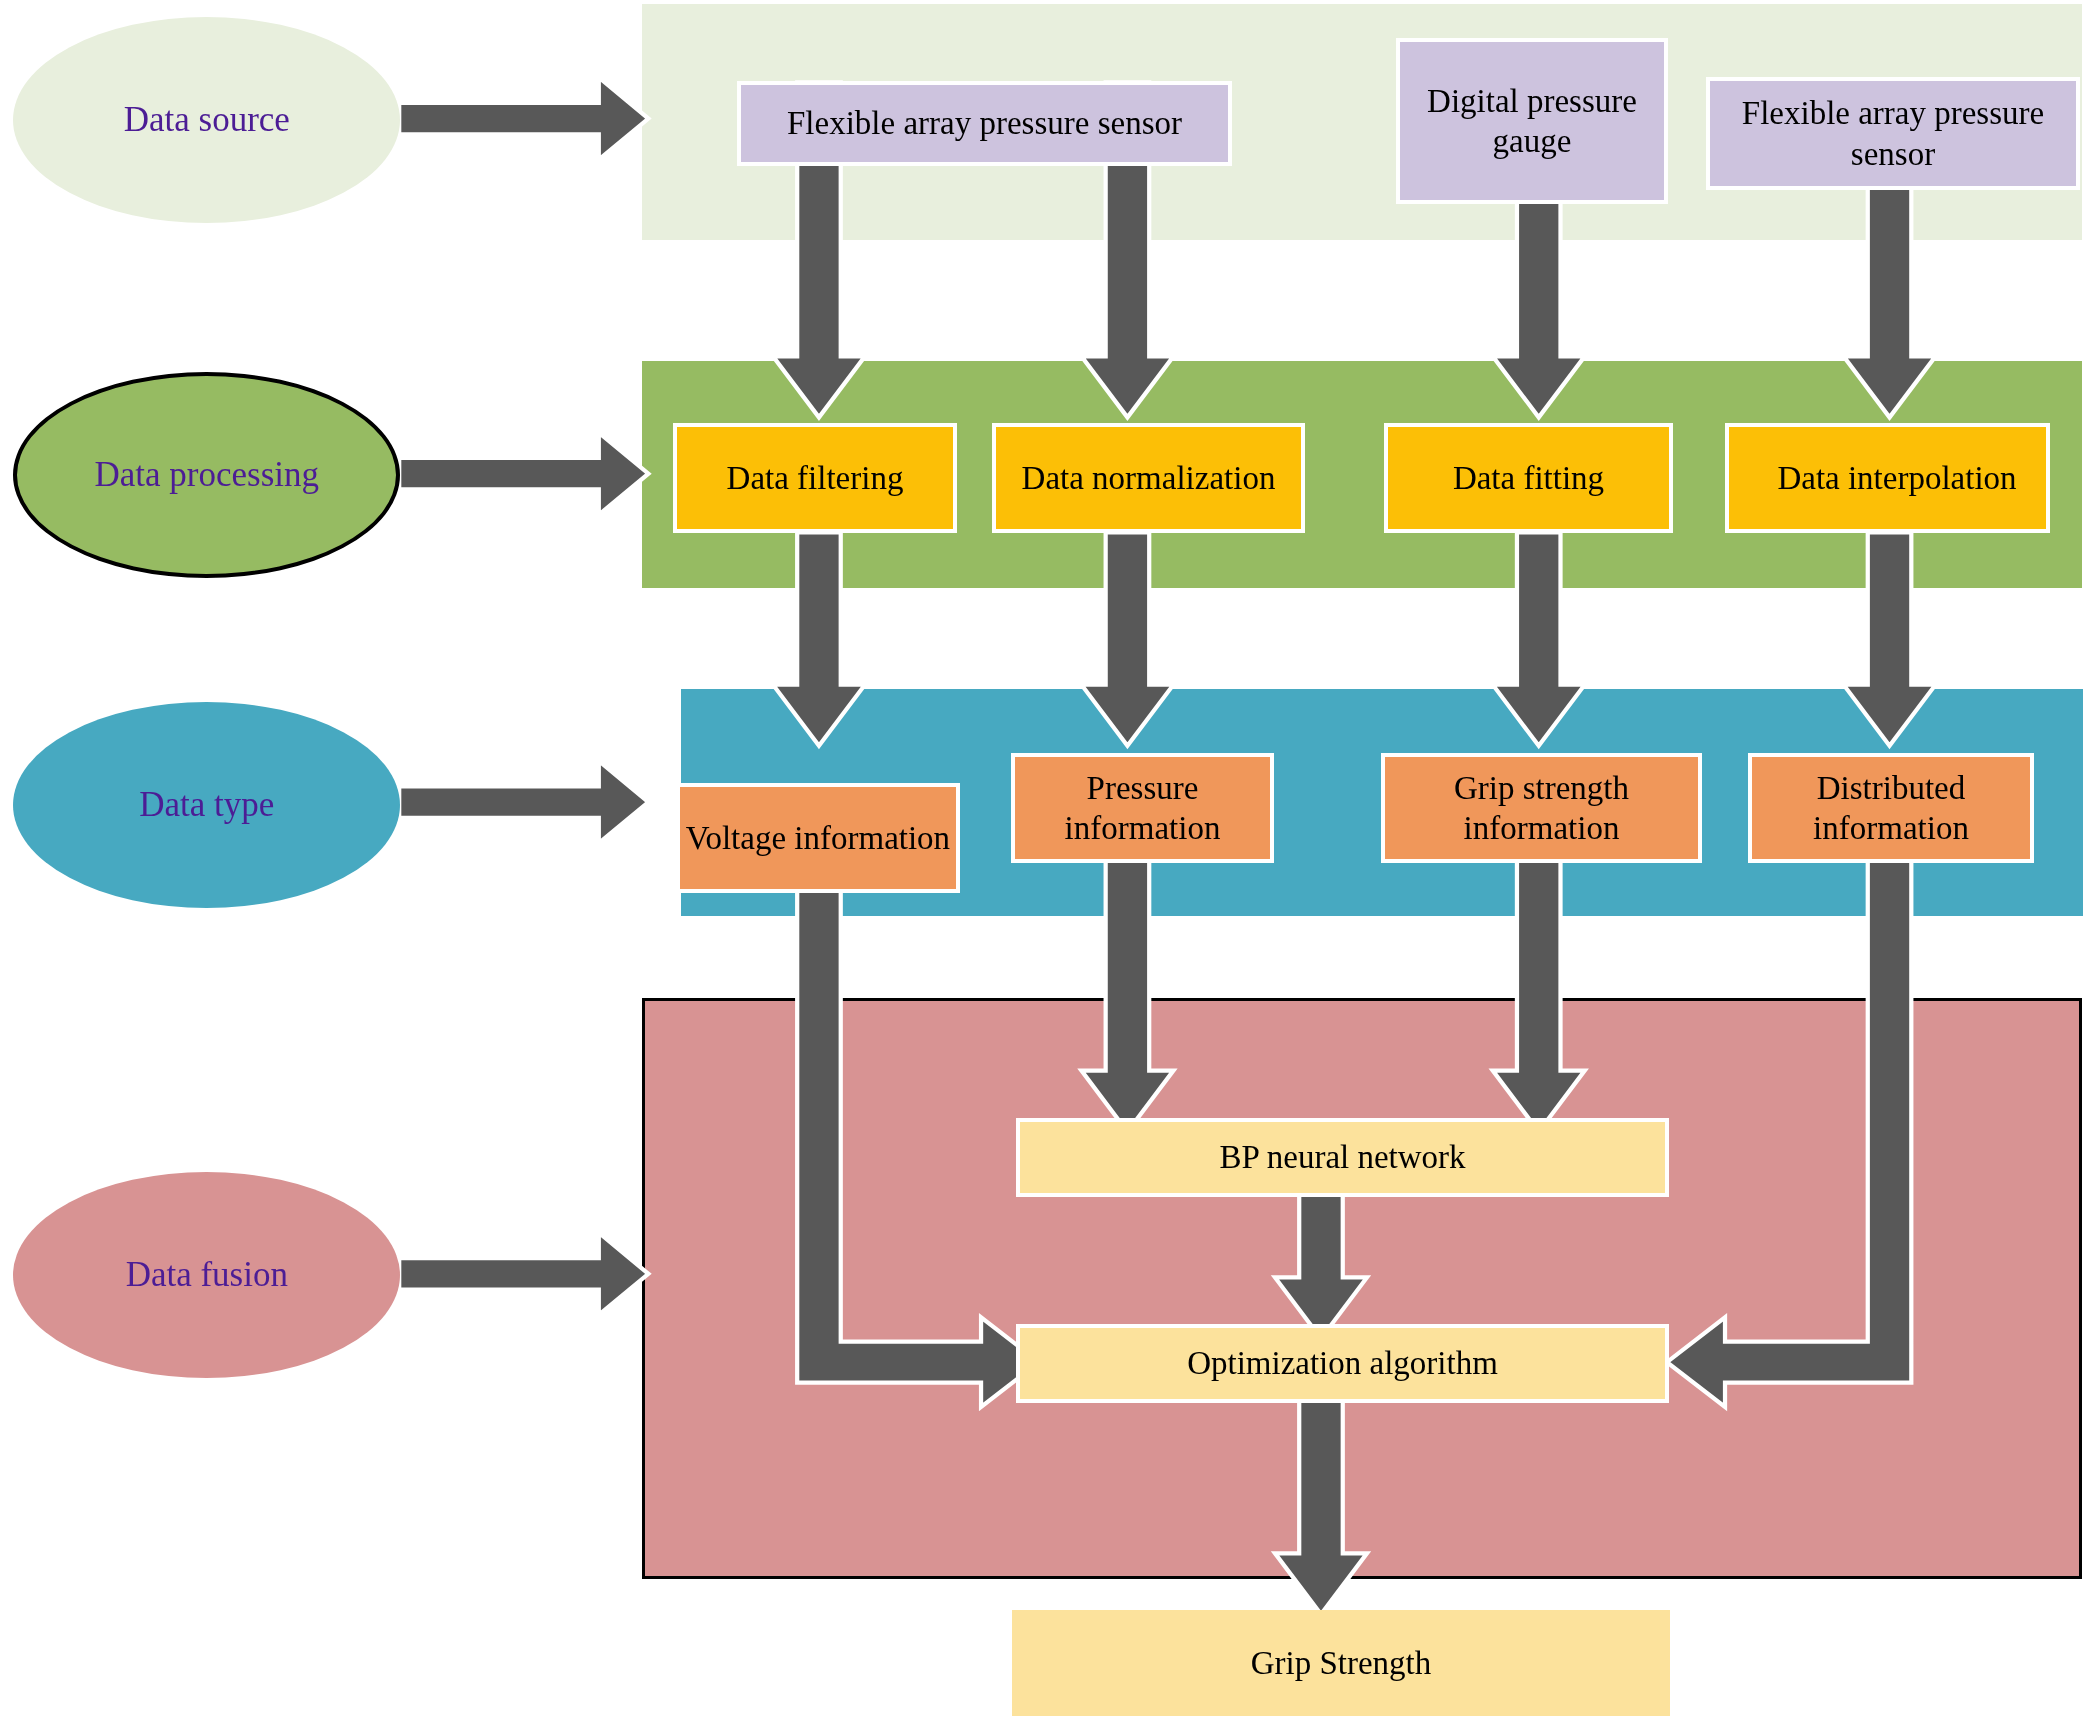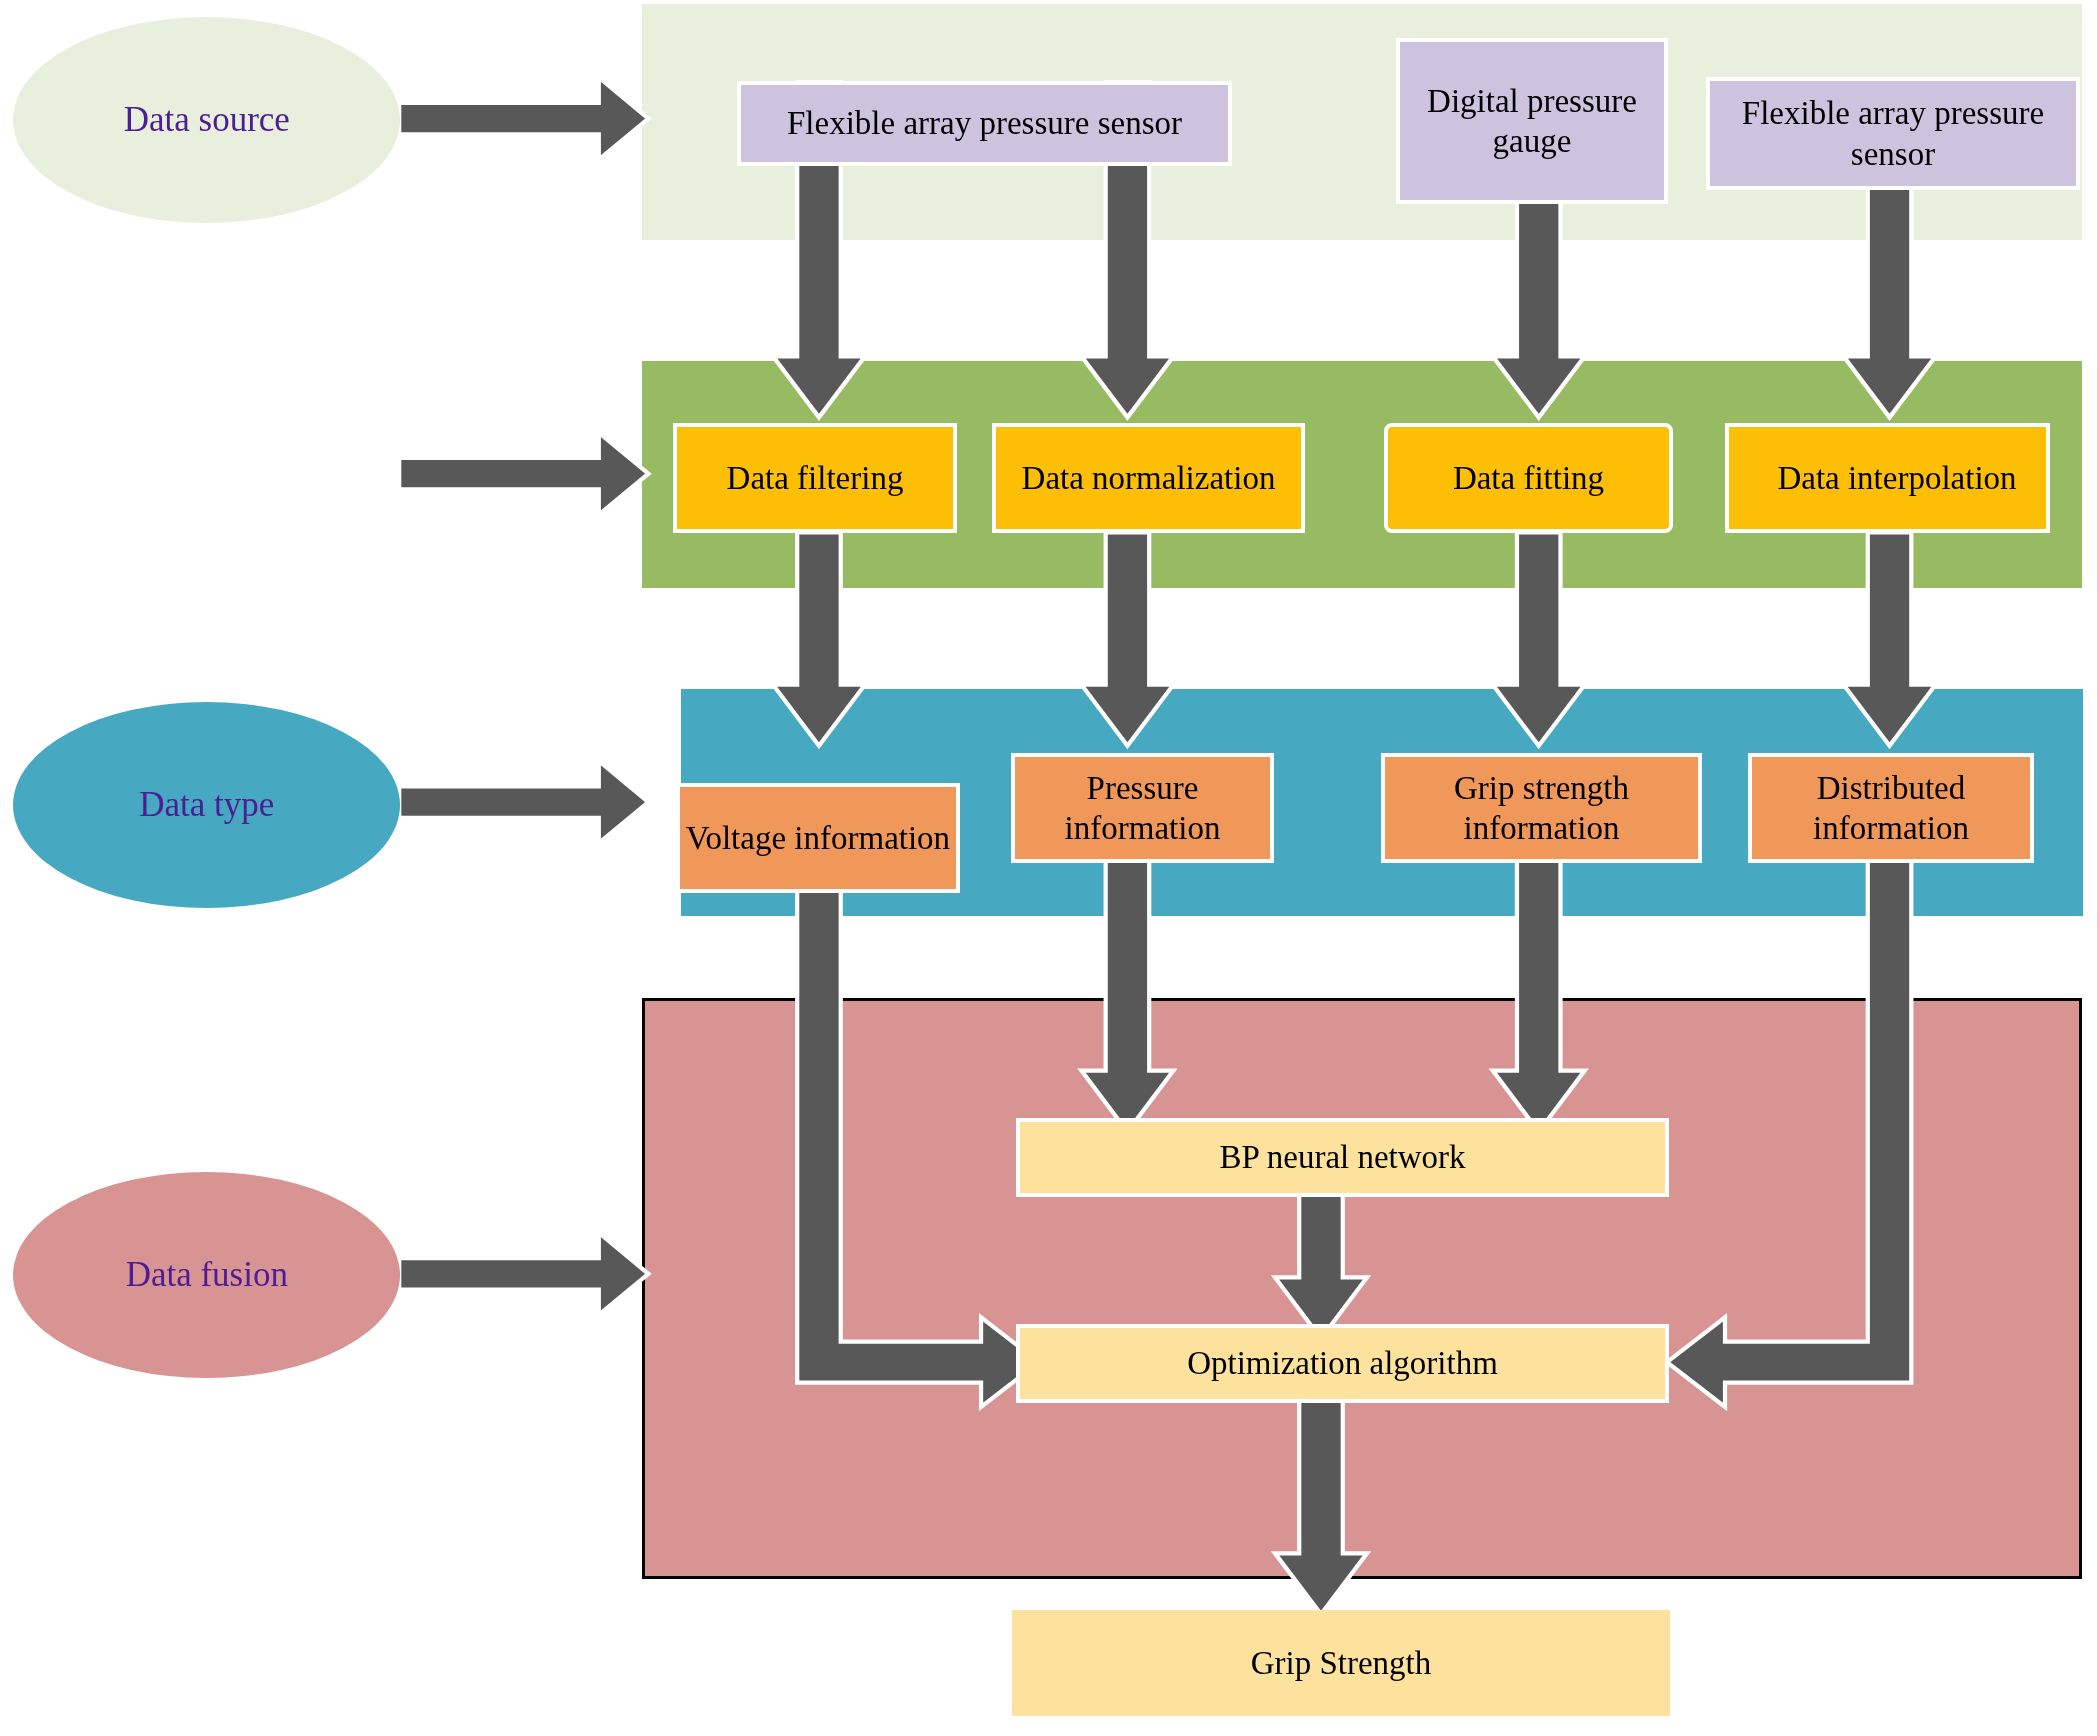--- a/index.html
+++ b/index.html
@@ -70,20 +70,23 @@
       <polygon points="2148,1960 2220,1960 2220,2112 2260,2112 2184,2213 2108,2112 2148,2112"></polygon>
 
       <polygon points="2148,2316 2220,2316 2220,2568 2260,2568 2184,2669 2108,2568 2148,2568"></polygon>
     </g>
   </svg>
 
   <div class="ellipse ell-source" style="left:13.3px;top:17px;width:387px;height:206px;">
     <span>Data source</span>
   </div>
 
+  <div class="ellipse ell-proc" style="left:13.3px;top:372px;width:387px;height:206px;">
+    <span>Data processing</span>
+  </div>
 
   <div class="ellipse ell-fusion" style="left:13.3px;top:1172px;width:387px;height:206px;">
     <span>Data fusion</span>
   </div>
 
   <div class="ellipse ell-type" style="left:13.3px;top:702px;width:387px;height:206px;">
     <span>Data type</span>
   </div>
 
   <div class="box box-sensor" style="left:737px;top:81px;width:495px;height:85px;">
@@ -99,21 +102,21 @@
   </div>
 
   <div class="box box-proc" style="left:673px;top:423px;width:284px;height:110px;">
     <span>Data filtering</span>
   </div>
 
   <div class="box box-proc" style="left:992px;top:423px;width:313px;height:110px;">
     <span>Data normalization</span>
   </div>
 
-  <div class="box box-proc" style="left:1384px;top:423px;width:289px;height:110px;border-radius:8px;">
+  <div class="box box-proc" style="left:1384px;top:423px;width:289px;height:110px;">
     <span>Data fitting</span>
   </div>
 
   <div class="box box-proc" style="left:1725px;top:423px;width:325px;height:110px;padding-left:19px;">
     <span>Data interpolation</span>
   </div>
 
   <div class="box box-type" style="left:676px;top:783px;width:284px;height:110px;">
     <span>Voltage information</span>
   </div>

